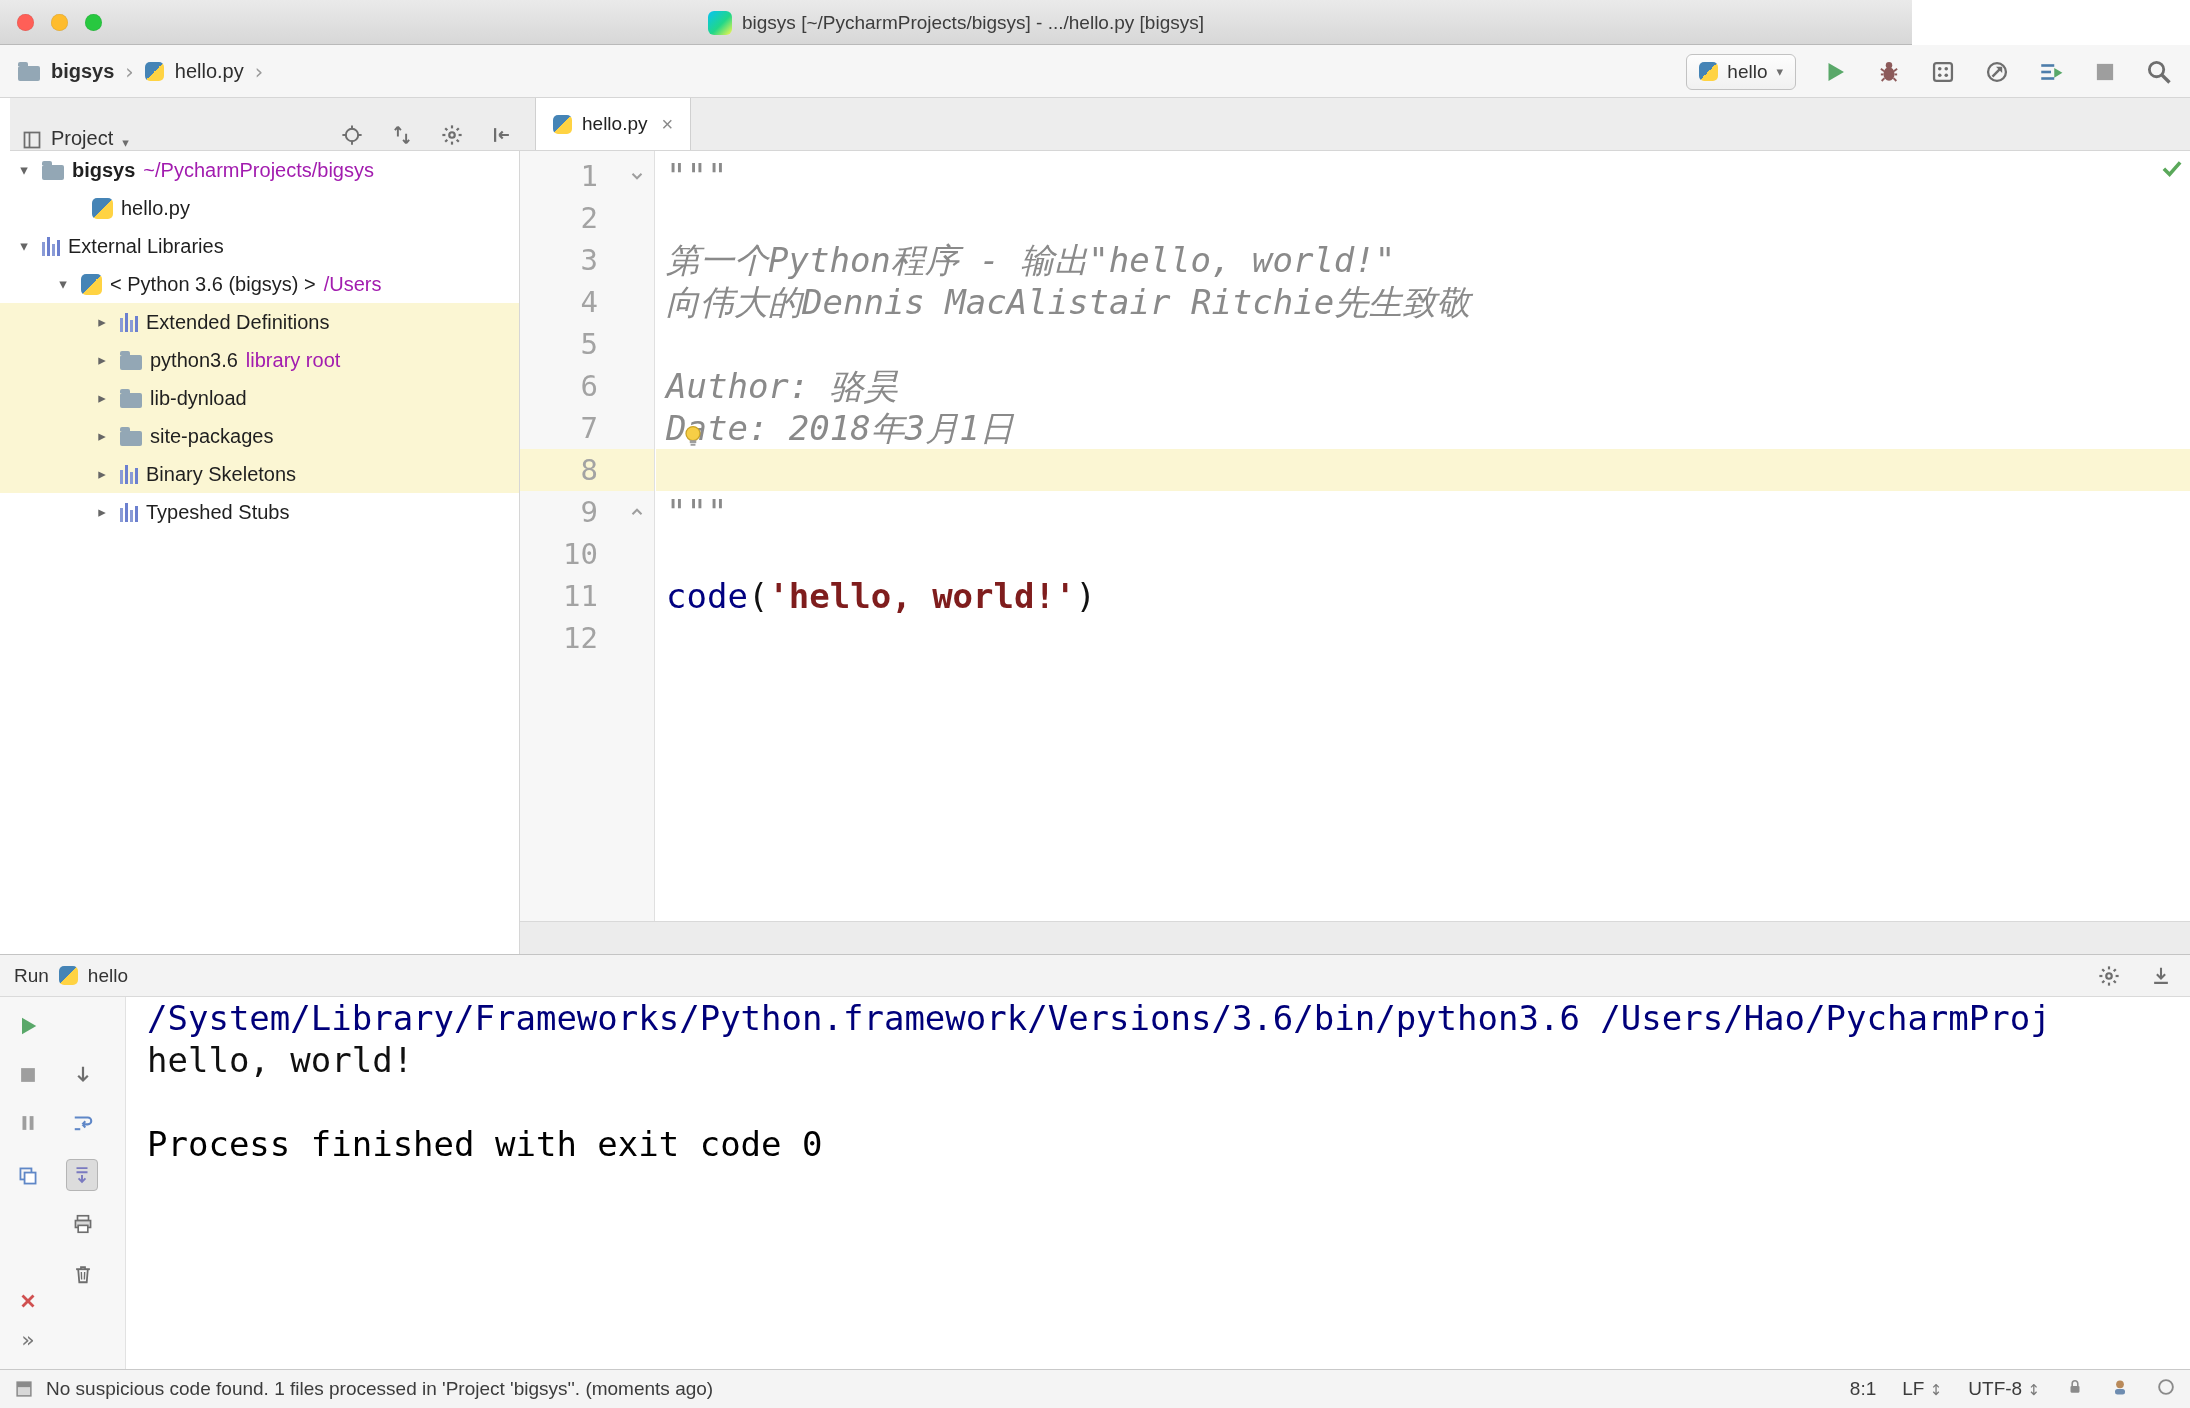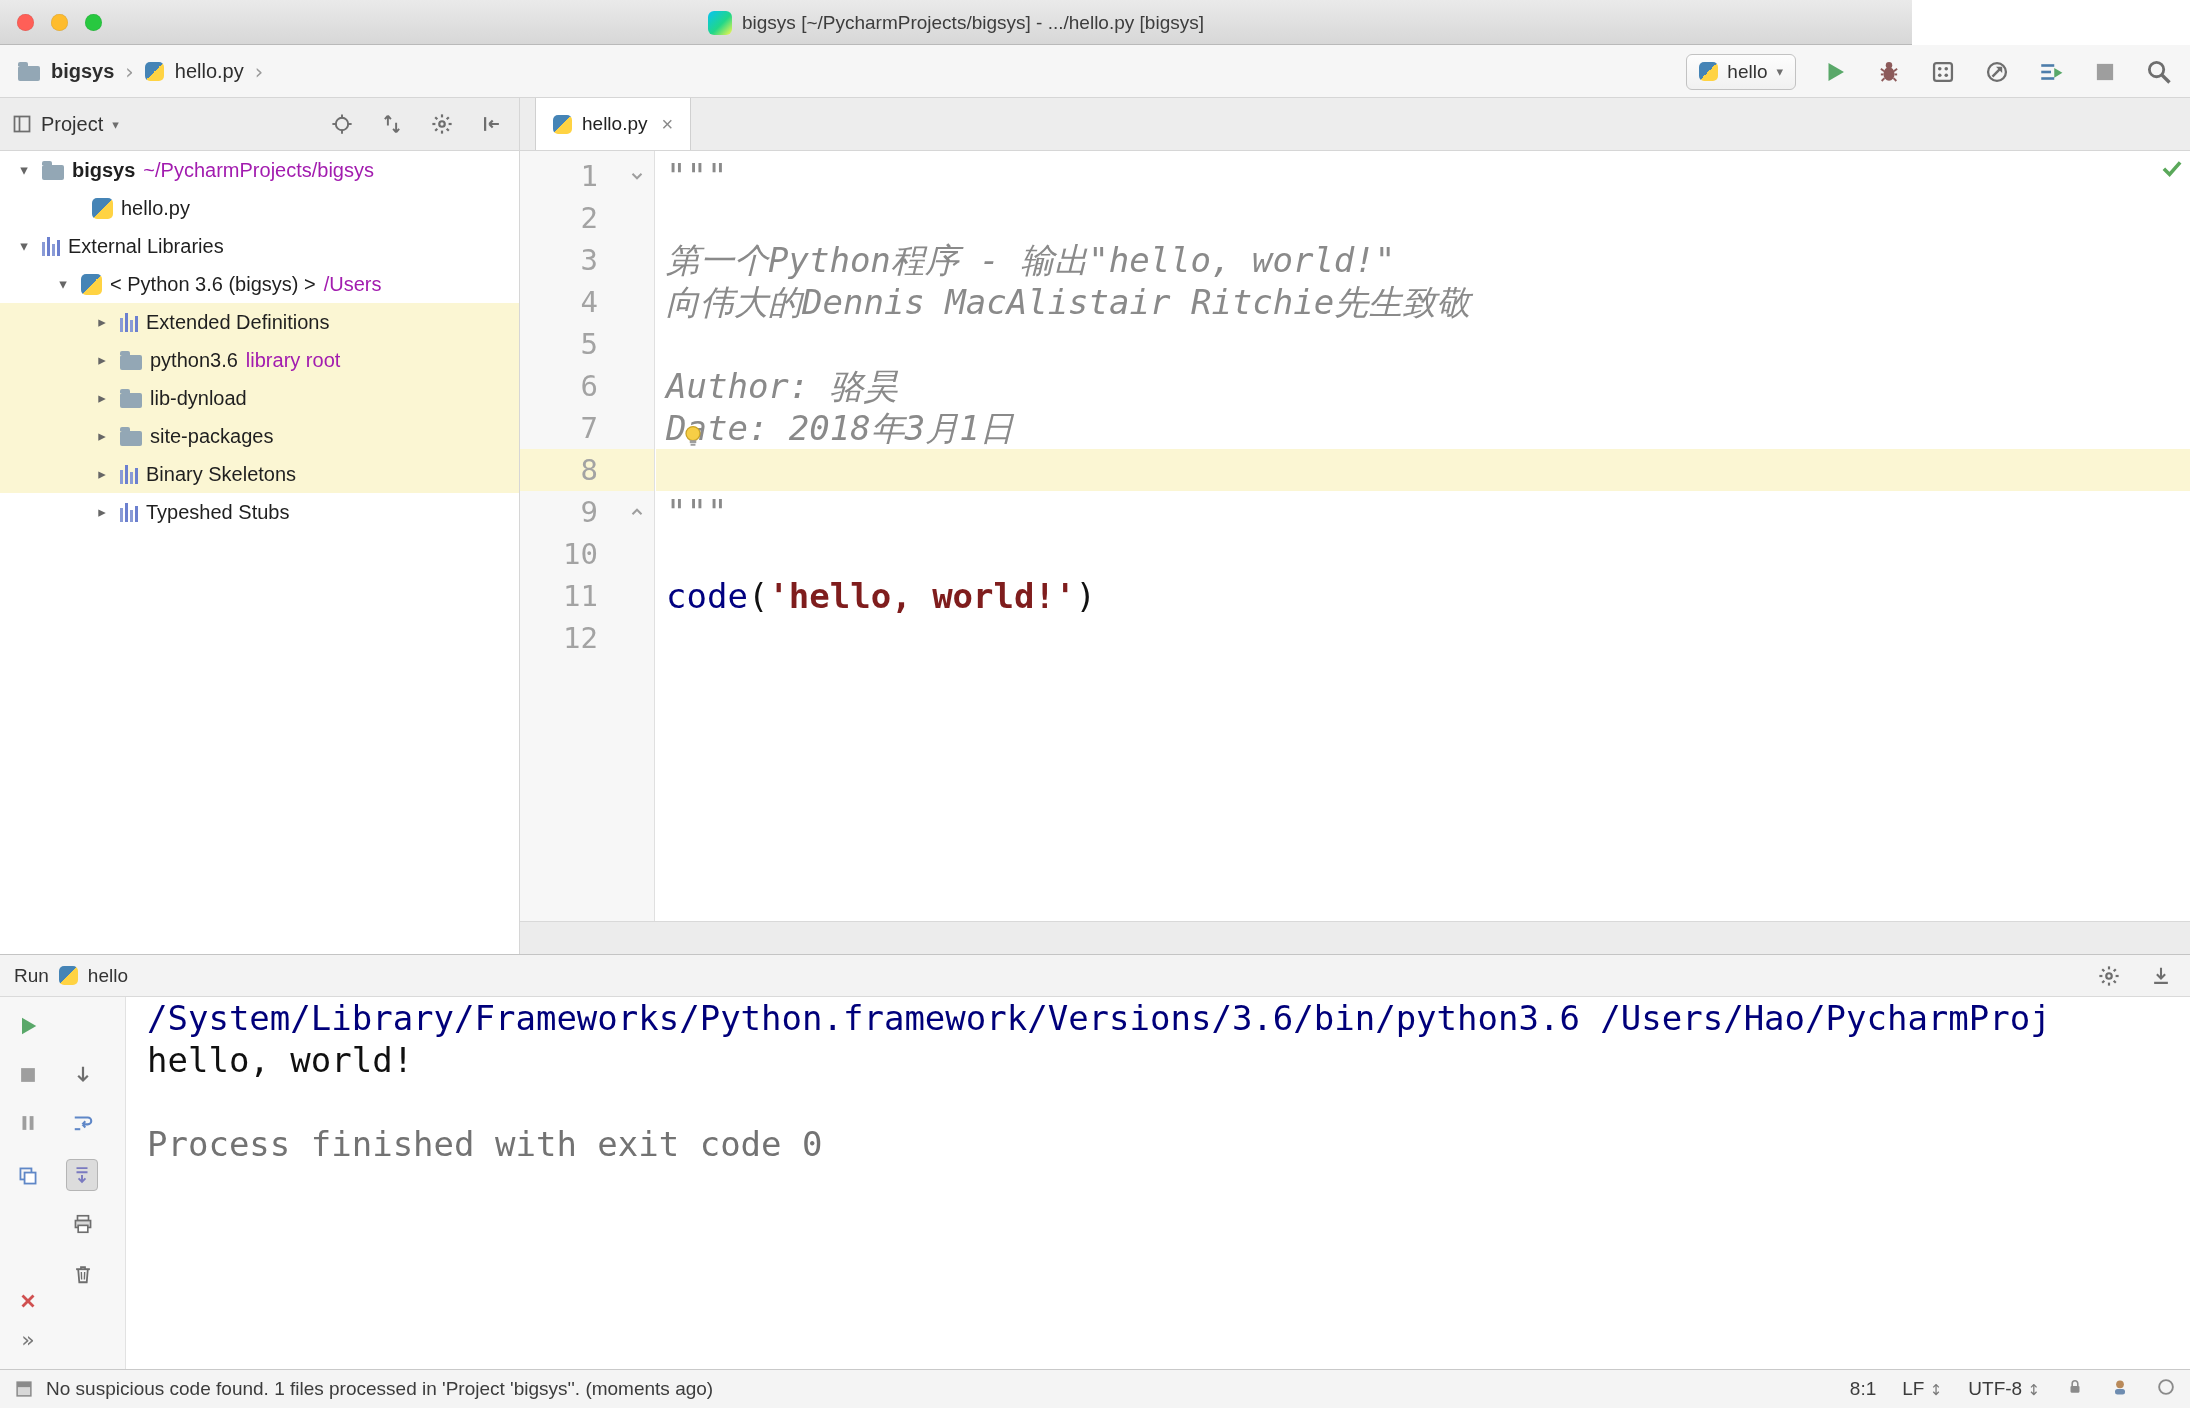--- a/index.html
+++ b/index.html
@@ -22,22 +22,22 @@
   .navbar{left:0;top:45px;width:2190px;height:53px;background:#f6f6f6;border-bottom:1px solid #d6d6d6;box-sizing:border-box;}
   .crumbs{position:absolute;left:18px;top:0;height:53px;display:flex;align-items:center;gap:11px;font-size:20px;color:#2e2e2e;}
   .crumb-sep{color:#9b9b9b;font-size:21px;font-family:"DejaVu Sans",sans-serif;}
   .nav-right{position:absolute;right:16px;top:0;height:53px;display:flex;align-items:center;gap:24px;}
   .combo{display:flex;align-items:center;gap:9px;height:34px;padding:0 12px;border:1px solid #c2c2c2;
          border-radius:6px;background:linear-gradient(#fdfdfd,#f1f1f1);font-size:19px;color:#333;}
   .dd{color:#6e6e6e;font-size:13px;font-family:"DejaVu Sans",sans-serif;}
   .tbtn{width:30px;height:30px;display:flex;align-items:center;justify-content:center;}
 
   
-  .project-header{left:0;top:98px;width:520px;height:53px;background:#ededed;border-bottom:1px solid #d6d6d6;
-                  border-right:1px solid #d6d6d6;box-sizing:border-box;display:flex;align-items:center;gap:9px;
+  .project-header{left:10px;top:98px;width:520px;height:53px;background:#ededed;border-bottom:1px solid #d6d6d6;
+                  border-right:1px solid #d6d6d6;box-sizing:border-box;display:flex;align-items:flex-end;gap:9px;
                   padding:0 12px;font-size:20px;color:#333;}
   .ph-icons{margin-left:auto;display:flex;align-items:center;gap:20px;}
   .tabbar{left:520px;top:98px;width:1670px;height:53px;background:#ededed;border-bottom:1px solid #d6d6d6;box-sizing:border-box;}
   .tab{position:absolute;left:15px;top:0;height:52px;background:#fff;border-left:1px solid #d0d0d0;
        border-right:1px solid #d0d0d0;display:flex;align-items:center;gap:10px;padding:0 17px;font-size:19px;color:#222;}
   .tab-close{color:#8a8a8a;font-size:20px;margin-left:4px;}
 
   
   .project-panel{left:0;top:151px;width:520px;height:803px;background:#fff;border-right:1px solid #d6d6d6;
                  box-sizing:border-box;overflow:hidden;}
@@ -83,21 +83,21 @@
   .rh-icons{margin-left:auto;display:flex;align-items:center;gap:22px;}
   .run-body{left:0;top:997px;width:2190px;height:372px;background:#fff;overflow:hidden;}
   .run-toolbar{position:absolute;left:0;top:0;width:126px;height:100%;background:#f7f7f7;border-right:1px solid #e2e2e2;box-sizing:border-box;}
   .cticon{position:absolute;width:30px;height:30px;display:flex;align-items:center;justify-content:center;}
   .cticon.sel{background:#dcdcdc;border:1px solid #b5b5b5;border-radius:4px;}
   .more-glyph{color:#7a7a7a;font-size:22px;font-family:"DejaVu Sans",sans-serif;}
   .console{position:absolute;left:127px;top:0;right:0;height:100%;overflow:hidden;padding-left:20px;}
   .con-line{height:42px;line-height:42px;font-family:"DejaVu Sans Mono",monospace;font-size:34px;white-space:pre;}
   .con-cmd{color:#00007a;}
   .con-out{color:#101010;}
-  .con-sys{color:#737373;}
+  .con-sys{color:#000000;}
 
   
   .statusbar{left:0;top:1369px;width:2190px;height:39px;background:#f4f4f4;border-top:1px solid #c9c9c9;
              box-sizing:border-box;display:flex;align-items:center;padding:0 14px;font-size:19px;color:#3c3c3c;}
   .sb-right{margin-left:auto;display:flex;align-items:center;gap:26px;}
   .updown{color:#7a7a7a;font-size:15px;font-family:"DejaVu Sans",sans-serif;}
 </style>
 </head>
 <body>
 

